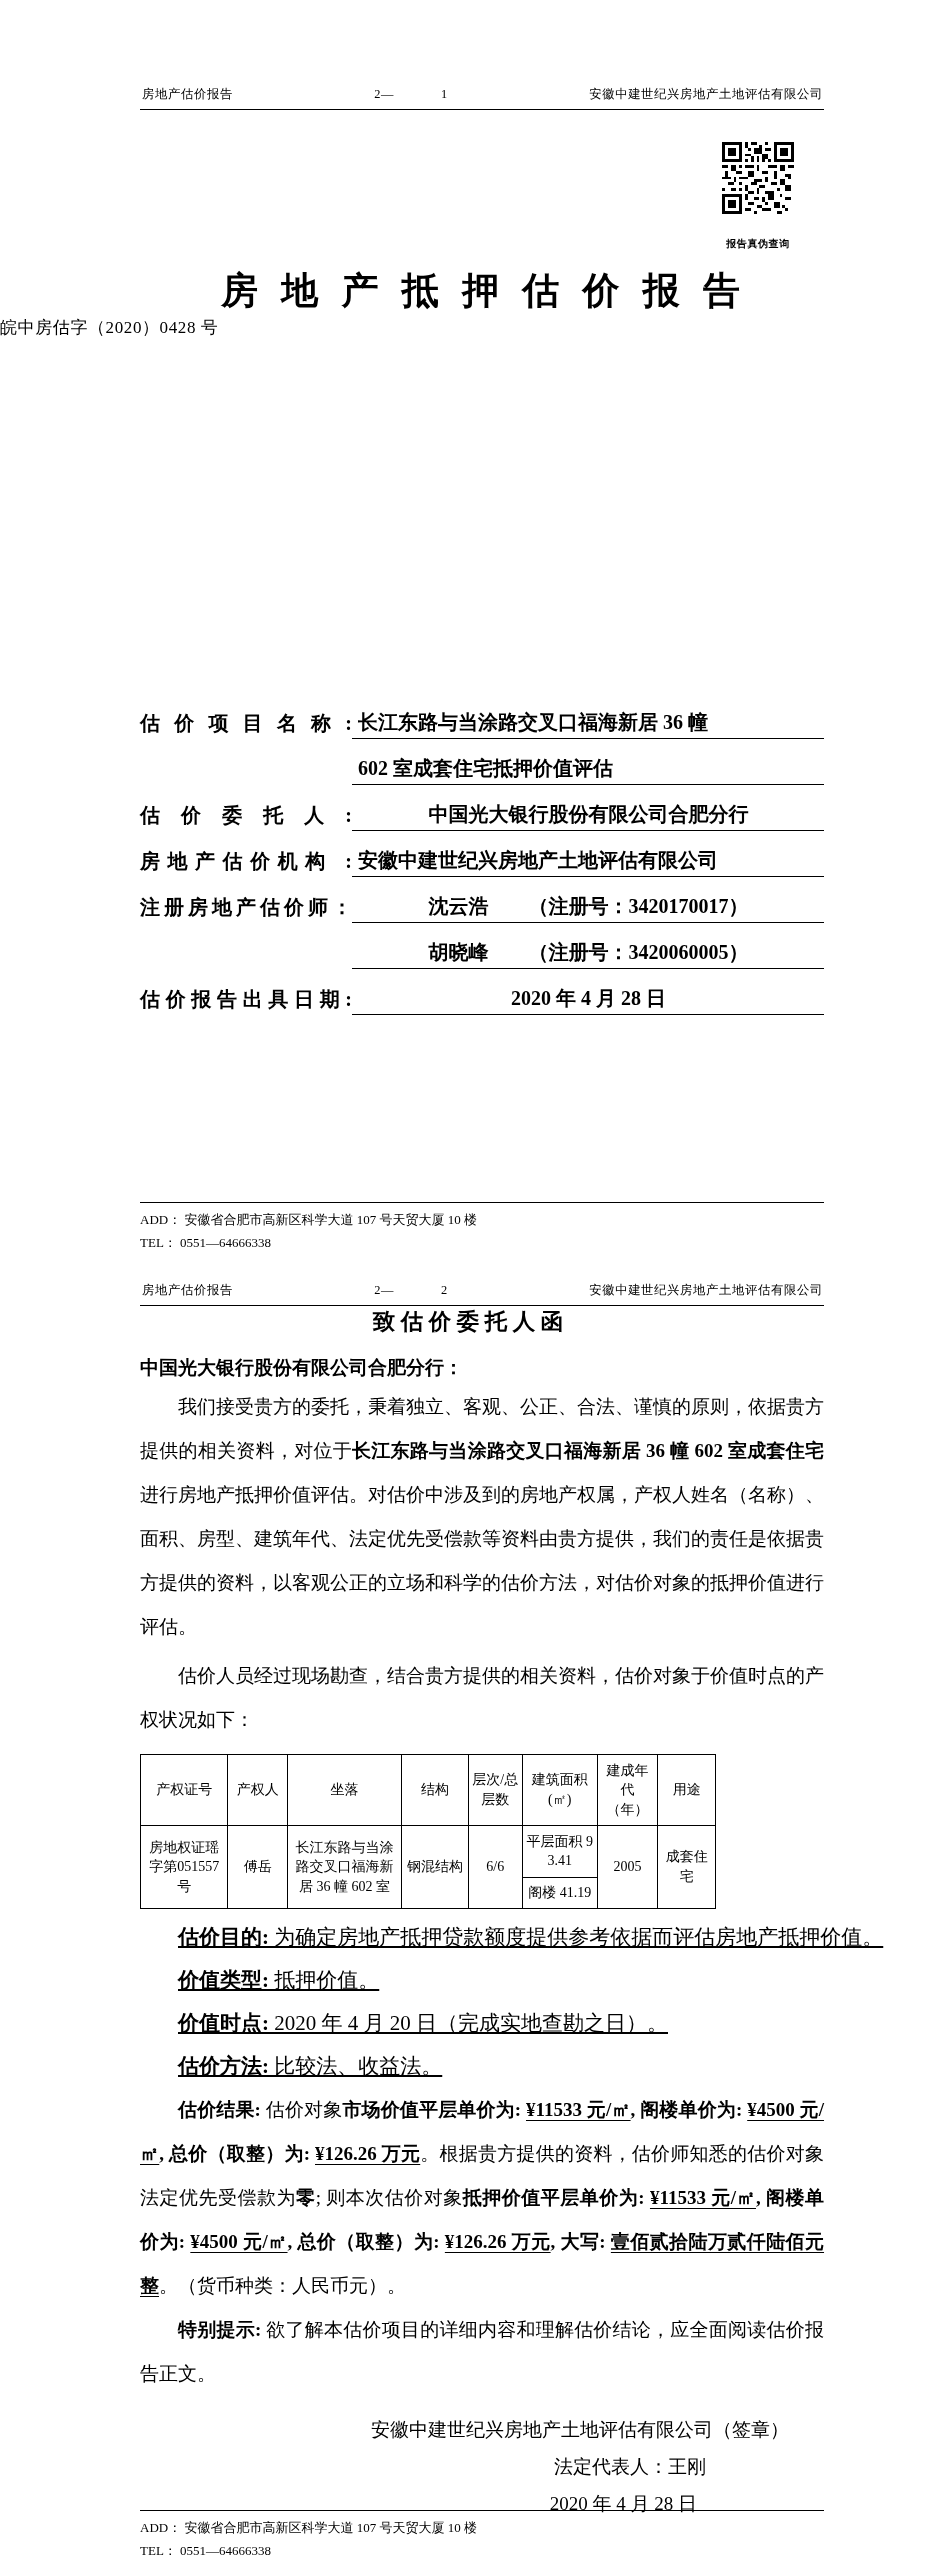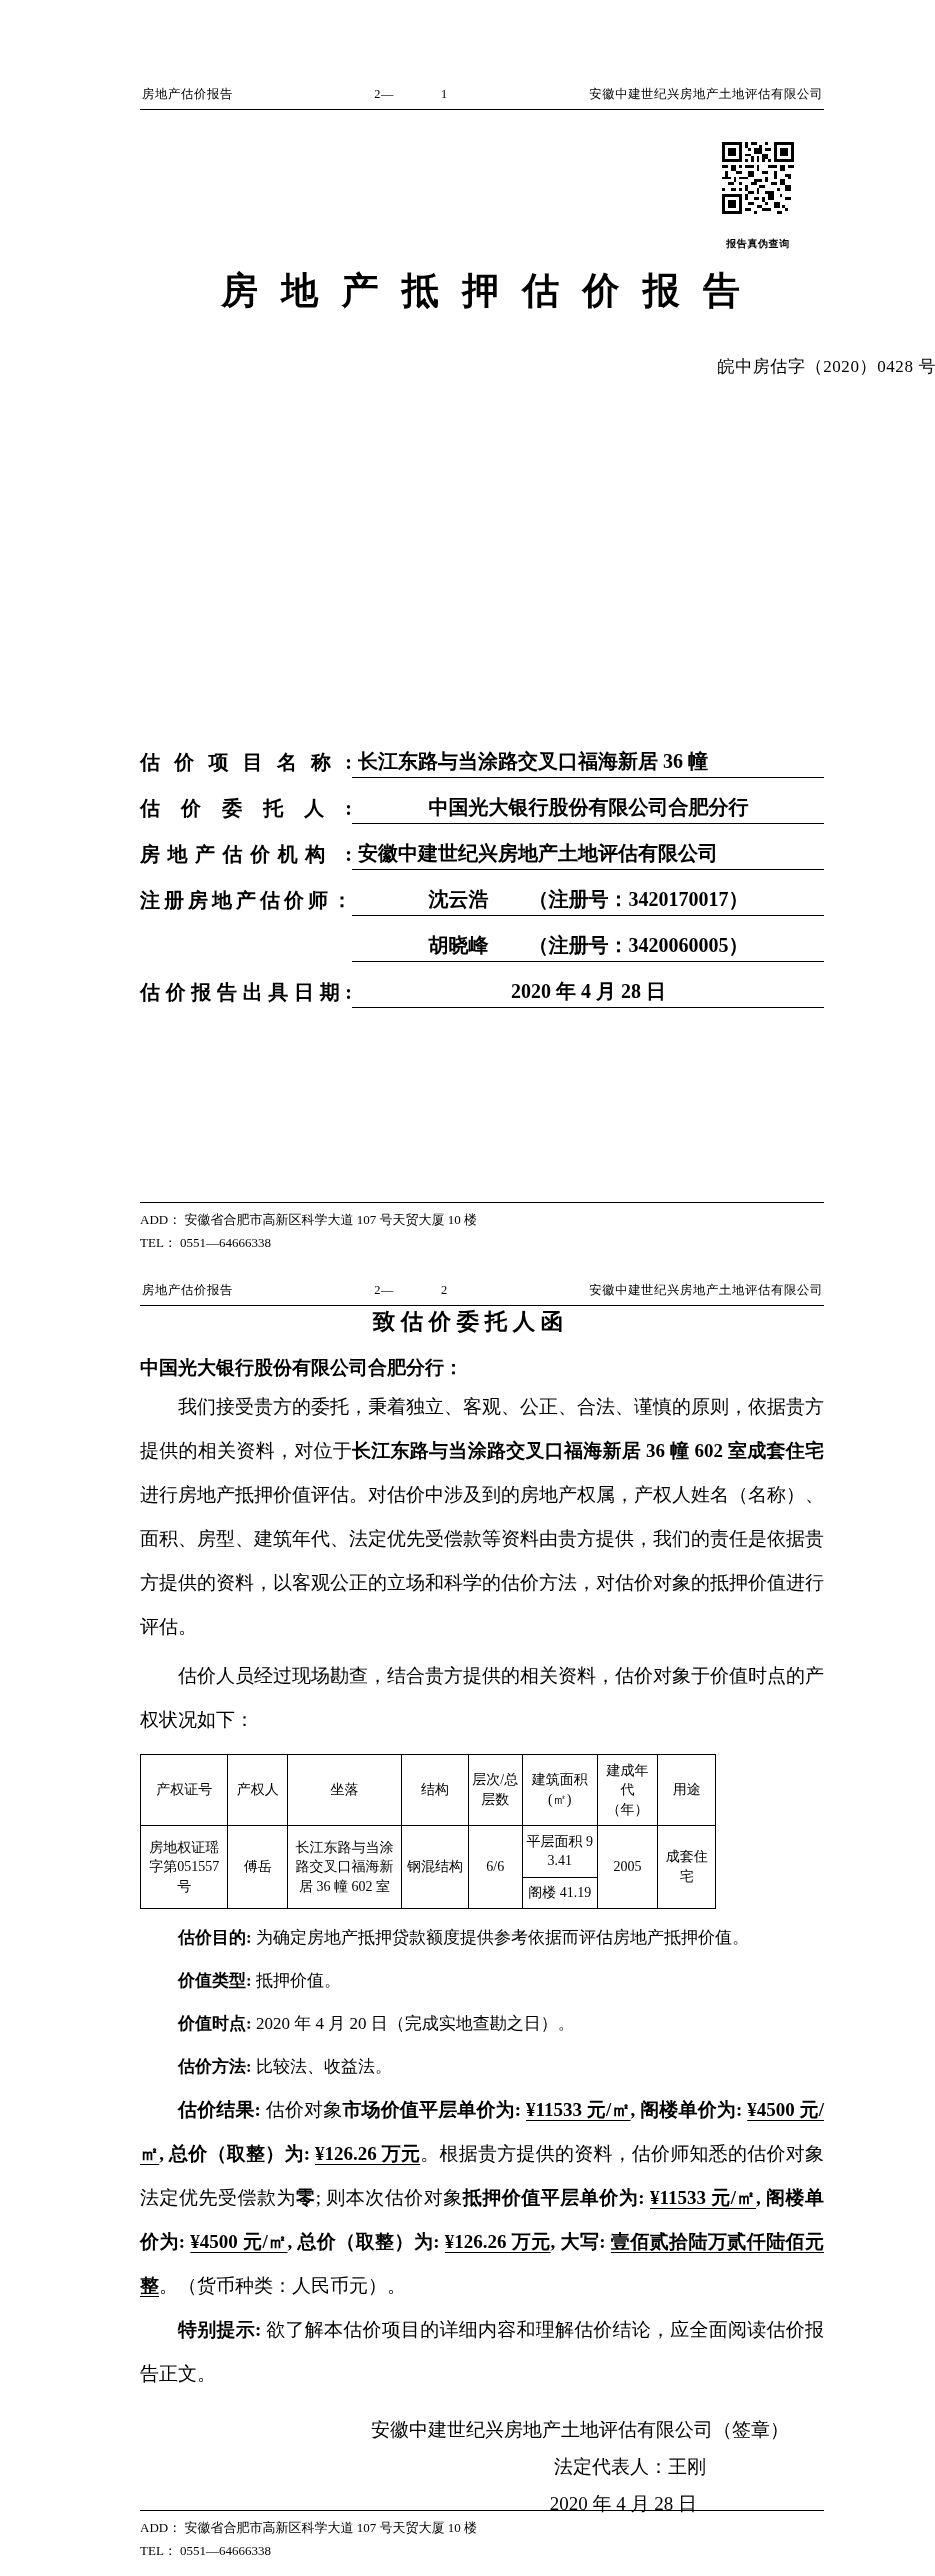--- a/index.html
+++ b/index.html
@@ -23,21 +23,21 @@
   .header-center .pg { margin-left:47px; }
   .header-rule { border-bottom:1.2px solid #000; margin:5.9px 112px 0 140px; height:0; }
 
   
   .qr-block { position:absolute; top:142px; right:142px; width:72px; text-align:center; }
   .qr { width:72px; height:72px; display:block; }
   .qr-caption { font-size:10px; font-weight:bold; margin-top:23px; letter-spacing:0.6px; white-space:nowrap; }
 
   
   .main-title { margin-top:156px; text-align:center; font-size:37px; font-weight:bold; letter-spacing:7px; white-space:nowrap;padding-left:32px; }
-  .doc-number { margin-top:39px; text-align:right; font-size:17px; letter-spacing:0.6px; }
+  .doc-number { text-align:left; font-size:17px; letter-spacing:0.6px; }
 
   
   .form-section { margin:354px 112px 0 140px; }
   .form-row { display:flex; align-items:flex-end; height:46px; font-size:20px; font-weight:bold; }
   .form-label { flex:0 0 212px; text-align-last:justify; white-space:nowrap; padding-bottom:2.4px; }
   .form-value { flex:1 1 auto; border-bottom:1.8px solid #000; padding:0 4.7px 2.4px 5.9px; white-space:nowrap; overflow:visible; }
   .form-value.center { text-align:center; }
 
   
   .doc-footer { position:absolute; left:140px; right:112px; bottom:13px; font-size:13px; line-height:23.6px; }
@@ -55,21 +55,21 @@
   }
   .prop-table th, .prop-table td {
     border:1.2px solid #000; padding:5.9px 2.4px; vertical-align:middle;
     font-weight:normal; line-height:19.5px; word-break:break-all;
   }
   .prop-table th { height:50px; }
   .prop-table td.area-cell { padding:0; }
   .area-top { border-bottom:1.2px solid #000; padding:5.9px 1.2px; }
   .area-bottom { padding:5.3px 1.2px; }
 
-  .item-line { margin:0 112px 0 140px; font-size:17px; line-height:43px; text-indent:38px; white-space:nowrap; }
+  .item-line { margin:0 112px 0 140px; font-size:21px; line-height:43px; text-indent:38px; white-space:nowrap;text-decoration:underline; }
   .items-section { margin-top:7px; }
   .b { font-weight:bold; }
   .u { font-weight:bold; text-decoration:underline; text-underline-offset:4.1px; text-decoration-thickness:1.2px; }
 
   .result-para, .special-para { margin:0 112px 0 140px; font-size:19px; line-height:44px; text-align:justify; text-indent:38px; }
 
   .sig-block { margin:15.3px 112px 0 140px; text-align:right; font-size:19px; line-height:37px; }
   .sig-company { padding-right:35px; }
   .sig-legal { padding-right:118px; }
   .sig-date { padding-right:127px; }
@@ -178,20 +178,24 @@
 
   <h1 class="main-title">房 地 产 抵 押 估 价 报 告</h1>
   <div class="doc-number">皖中房估字（2020）0428 号</div>
 
   <div class="form-section">
     <div class="form-row">
       <span class="form-label">估 价 项 目 名 称 :</span>
       <span class="form-value">长江东路与当涂路交叉口福海新居 36 幢</span>
     </div>
     <div class="form-row">
+      <span class="form-label"></span>
+      <span class="form-value">602 室成套住宅抵押价值评估</span>
+    </div>
+    <div class="form-row">
       <span class="form-label">估 价 委 托 人 :</span>
       <span class="form-value center">中国光大银行股份有限公司合肥分行</span>
     </div>
     <div class="form-row">
       <span class="form-label">房地产估价机构 :</span>
       <span class="form-value">安徽中建世纪兴房地产土地评估有限公司</span>
     </div>
     <div class="form-row">
       <span class="form-label">注册房地产估价师：</span>
       <span class="form-value center">沈云浩　　（注册号：3420170017）</span>

